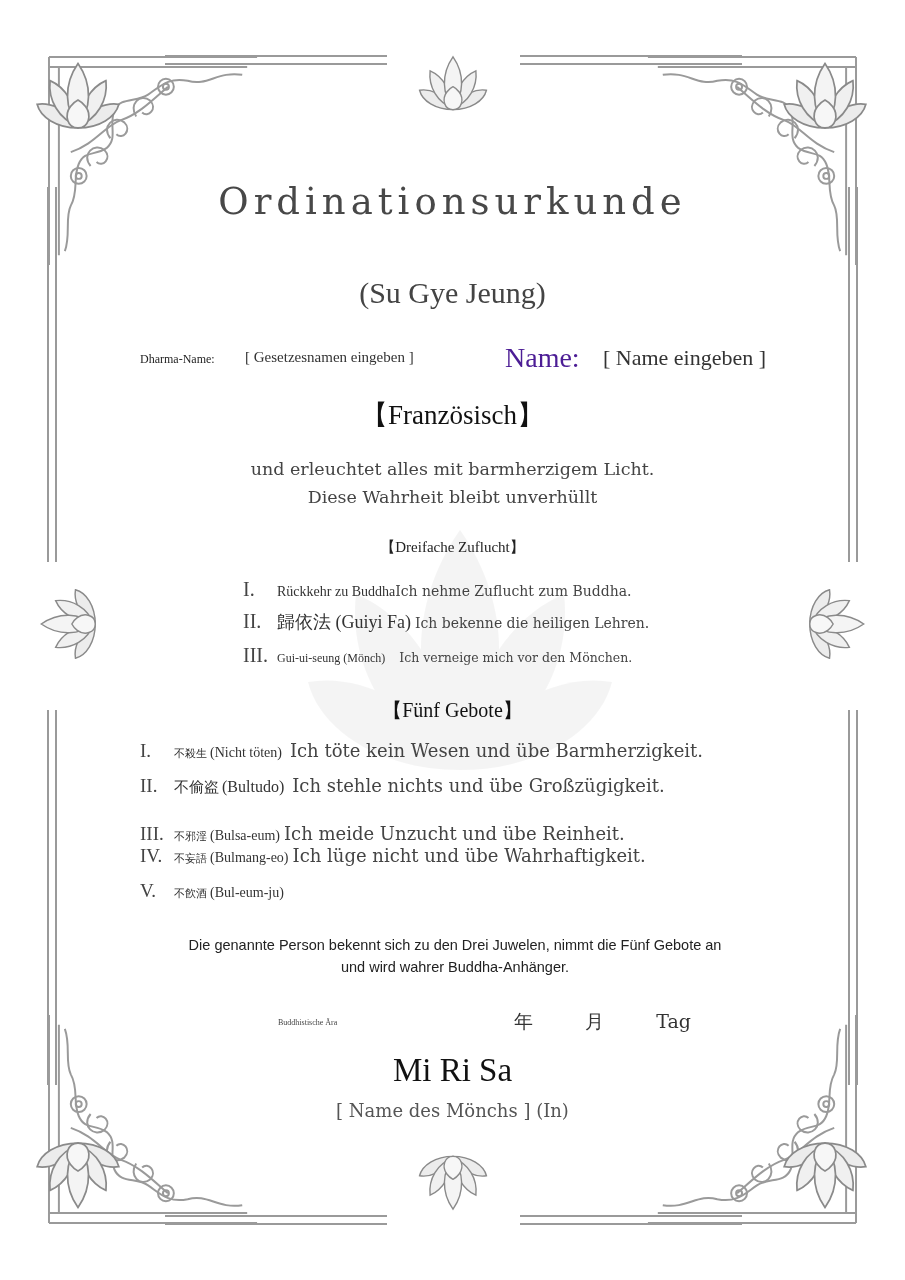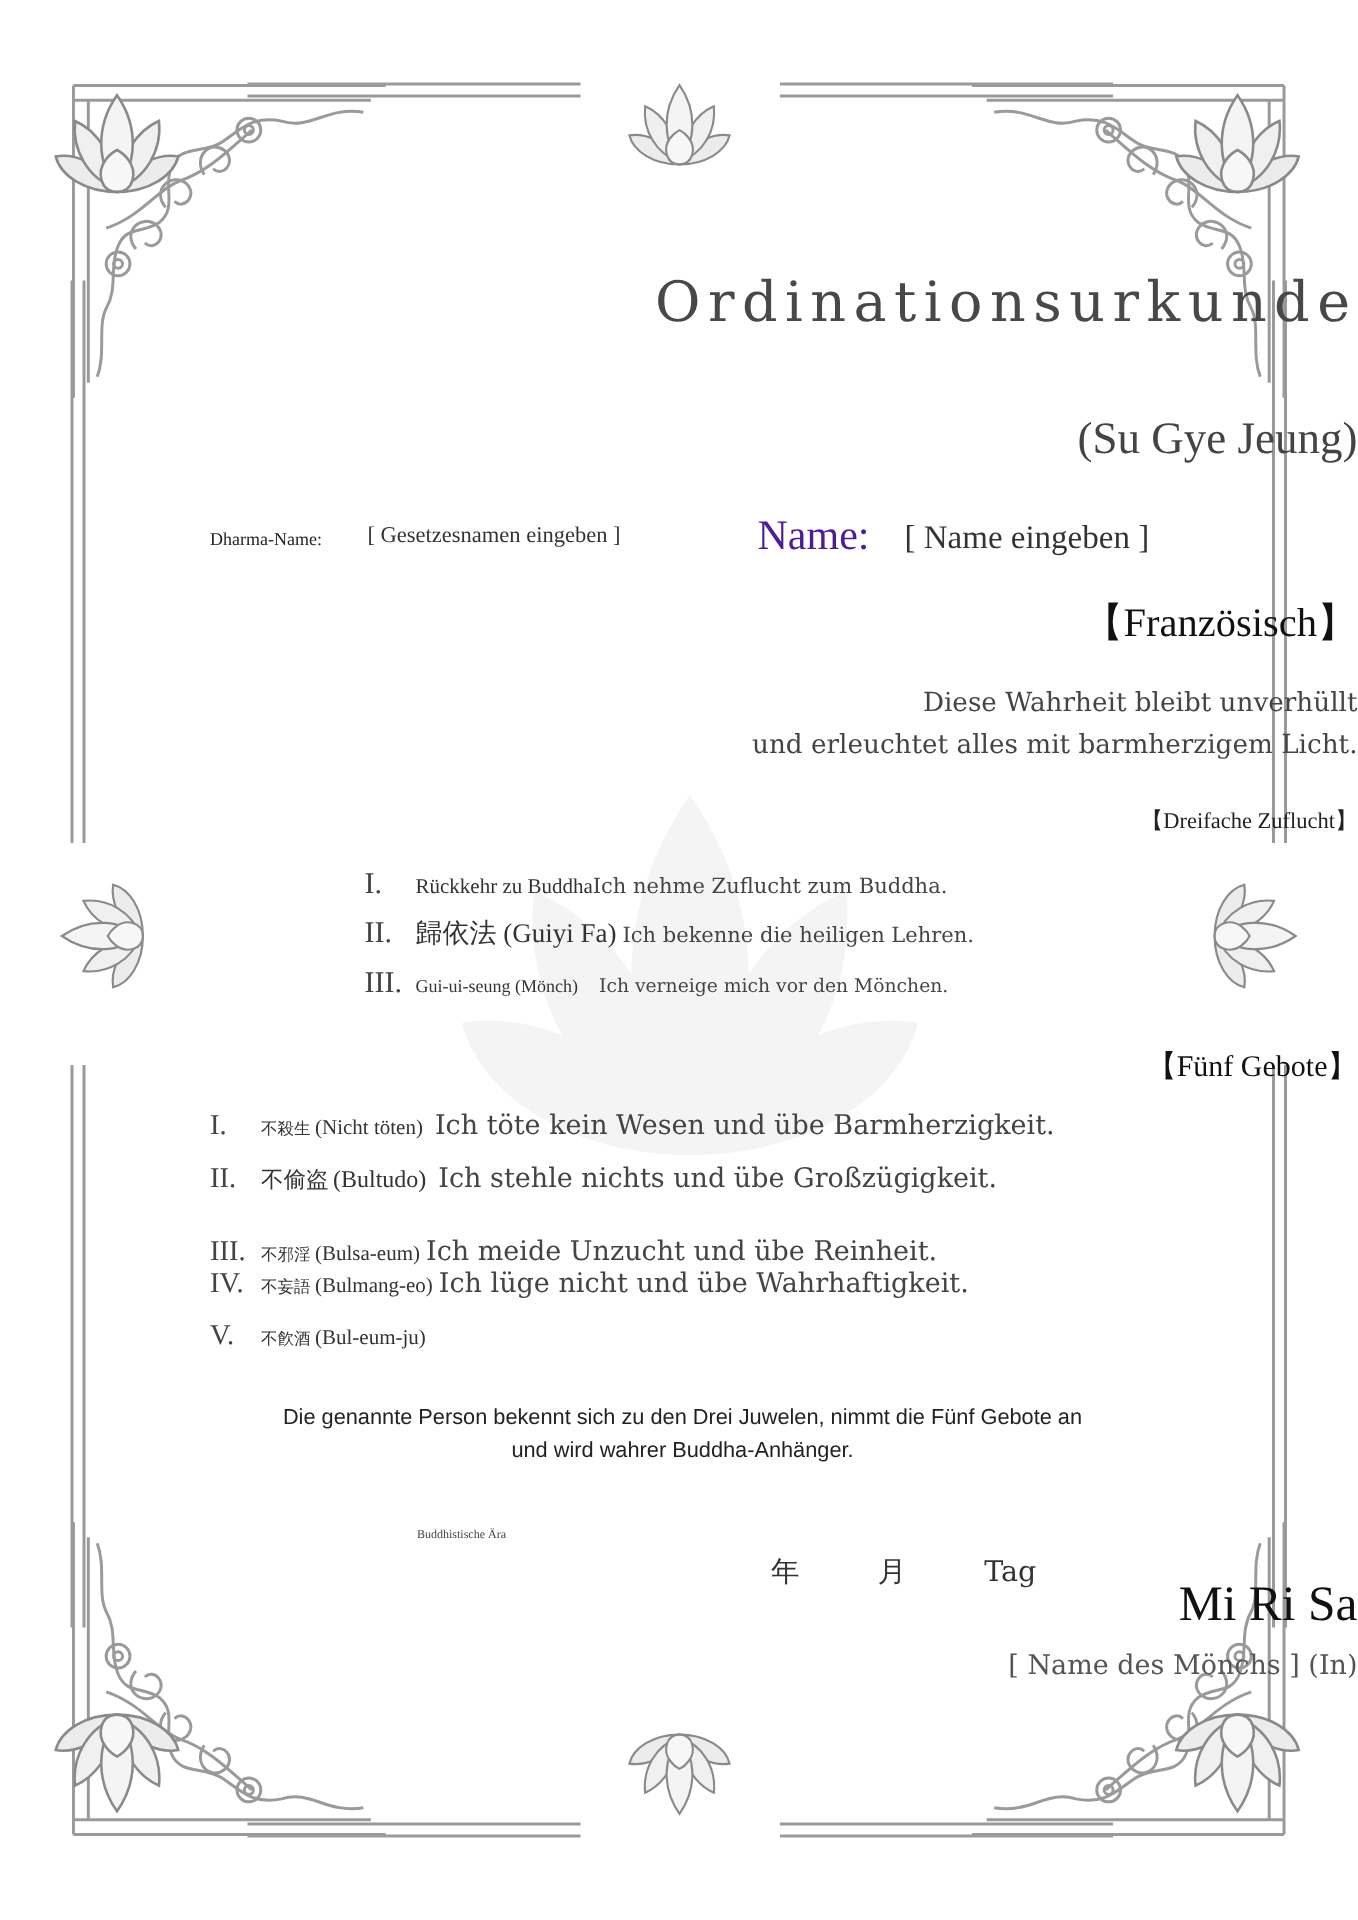--- a/index.html
+++ b/index.html
@@ -1,19 +1,19 @@
 <!DOCTYPE html>
 <html><head>
 <meta charset="utf-8">
 <style>
   html, body { margin: 0; padding: 0; background: #ffffff; }
   body { width: 905px; height: 1280px; position: relative; overflow: hidden;
          font-family: "DejaVu Serif", "Liberation Serif", serif; color: #333; }
   .abs { position: absolute; }
-  .center { left: 0; width: 905px; text-align: right; }
+  .center { left: 0; width: 905px; text-align: center; }
 
   
   .frame-line { position: absolute; border: 2px solid #9a9a9a; box-sizing: border-box; }
   .h-double { height: 10px; border-left: none; border-right: none; }
   .v-double { width: 10px; border-top: none; border-bottom: none; }
 
   .watermark { position: absolute; left: 300px; top: 490px; width: 320px; height: 300px; opacity: 0.06; }
 
   .title { top: 180px; font-family: "DejaVu Serif", serif; font-size: 37px; letter-spacing: 5px; color: #484848; }
   .subtitle { top: 276px; font-family: "Liberation Serif", serif; font-size: 30px; color: #444; }
@@ -30,21 +30,21 @@
   .row { position: absolute; white-space: nowrap; display: flex; align-items: baseline; }
   .num { font-family: "Liberation Serif", serif; color: #444; }
   .key { font-family: "Liberation Serif", serif; color: #333; }
   .txt { font-family: "DejaVu Serif", serif; color: #444; }
 
   .precept-head { top: 697px; font-family: "Liberation Serif", serif; font-size: 20px; color: #111; }
 
   .declaration { top: 934px; left: 160px; width: 590px; text-align: center; font-family: Liberation Sans, sans-serif; font-size: 14.5px; line-height: 22px; color: #222; }
 
   .era { left: 278px; top: 1018px; font-family: "Liberation Serif", serif; font-size: 8px; color: #444; }
-  .date { left: 514px; top: 1009px; font-family: "DejaVu Serif", serif; font-size: 19px; color: #333; word-spacing: 10px; margin-top: 26px; }
+  .date { left: 514px; top: 1009px; font-family: "DejaVu Serif", serif; font-size: 19px; color: #333; word-spacing: 10px; }
   .monk-name { top: 1052px; font-family: "Liberation Serif", serif; font-size: 33px; color: #111; }
   .monk-sub { top: 1100px; font-family: "DejaVu Serif", serif; font-size: 18px; color: #555; }
 
   .lotus { position: absolute; }
   .corner { position: absolute; }
 </style>
 </head>
 <body>
 
 <svg width="0" height="0" style="position:absolute">
@@ -133,22 +133,22 @@
 <div class="abs center title">Ordinationsurkunde</div>
 <div class="abs center subtitle">(Su Gye Jeung)</div>
 
 <div class="abs dharma-label">Dharma-Name:</div>
 <div class="abs dharma-value">[ Gesetzesnamen eingeben ]</div>
 <div class="abs name-label">Name:</div>
 <div class="abs name-value">[ Name eingeben ]</div>
 
 <div class="abs center section-lang">【Französisch】</div>
 <div class="abs center verse">
+  <div>und erleuchtet alles mit barmherzigem Licht.</div>
   <div>Diese Wahrheit bleibt unverhüllt</div>
-  <div>und erleuchtet alles mit barmherzigem Licht.</div>
 </div>
 
 <div class="abs center refuge-head">【Dreifache Zuflucht】</div>
 
 <div class="row" style="left:243px; top:578px;">
   <span class="num" style="font-size:20px; width:34px;">I.</span>
   <span class="key" style="font-size:14px;">Rückkehr zu Buddha</span>
   <span class="txt" style="font-size:14px;">Ich nehme Zuflucht zum Buddha.</span>
 </div>
 <div class="row" style="left:243px; top:610px;">

